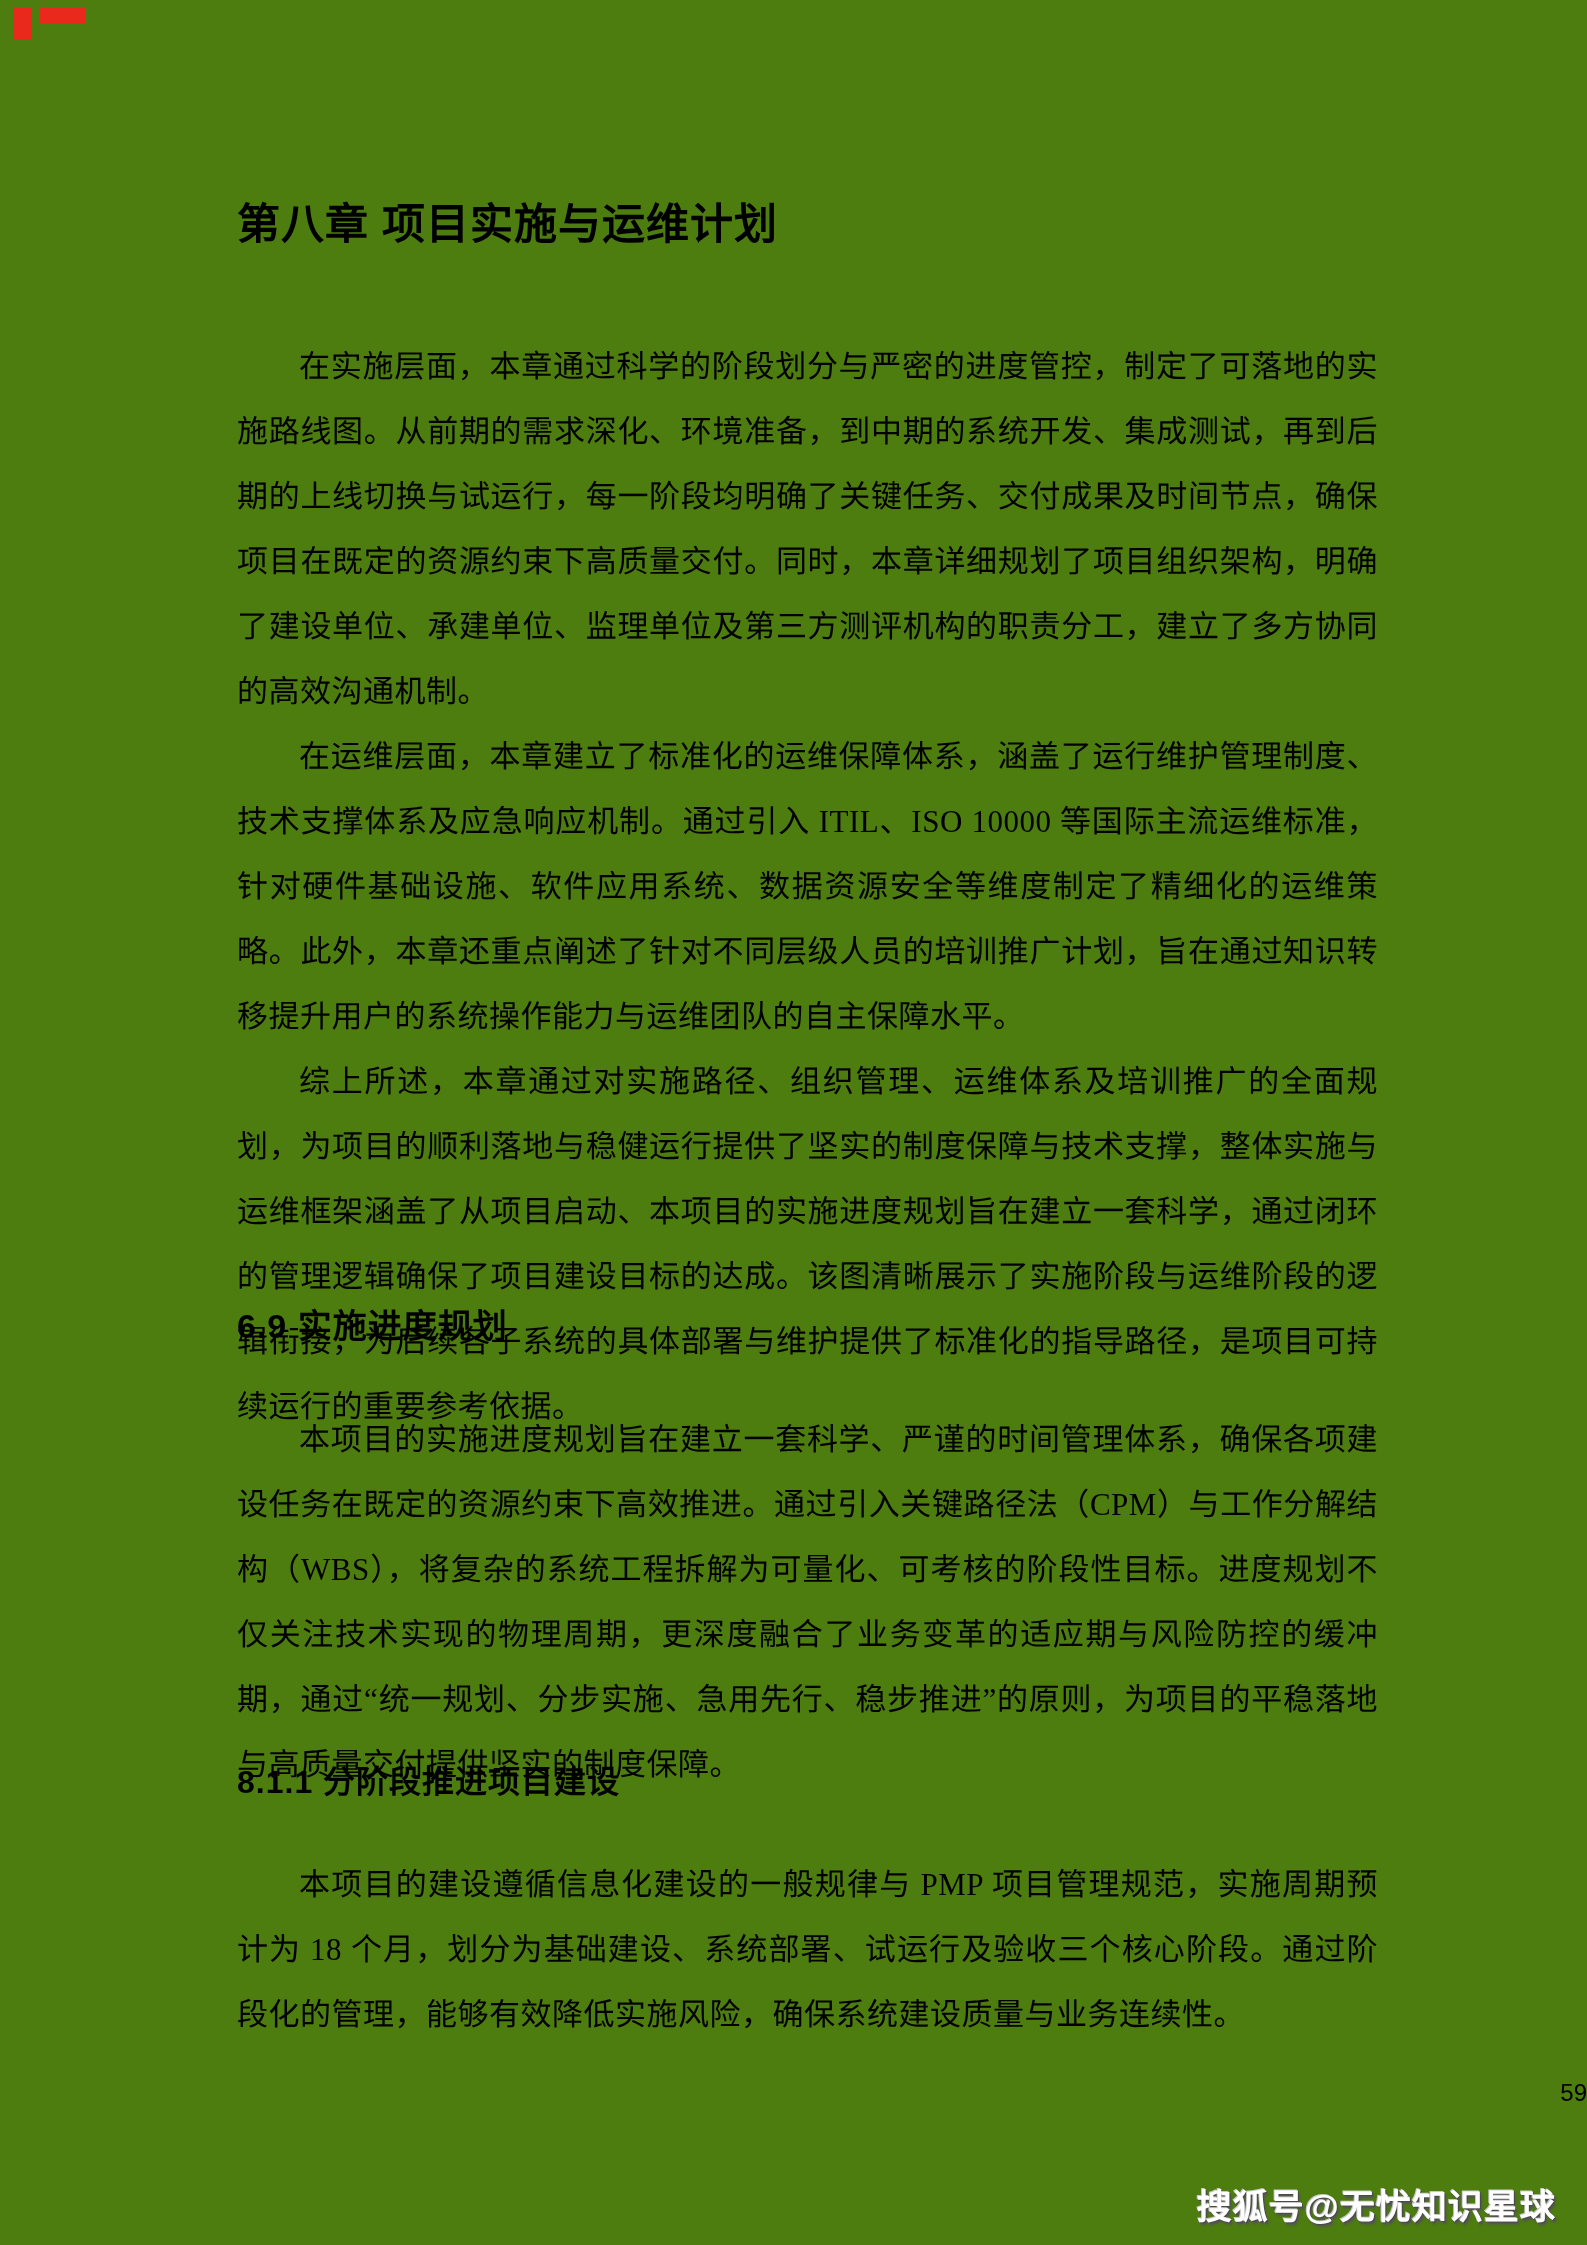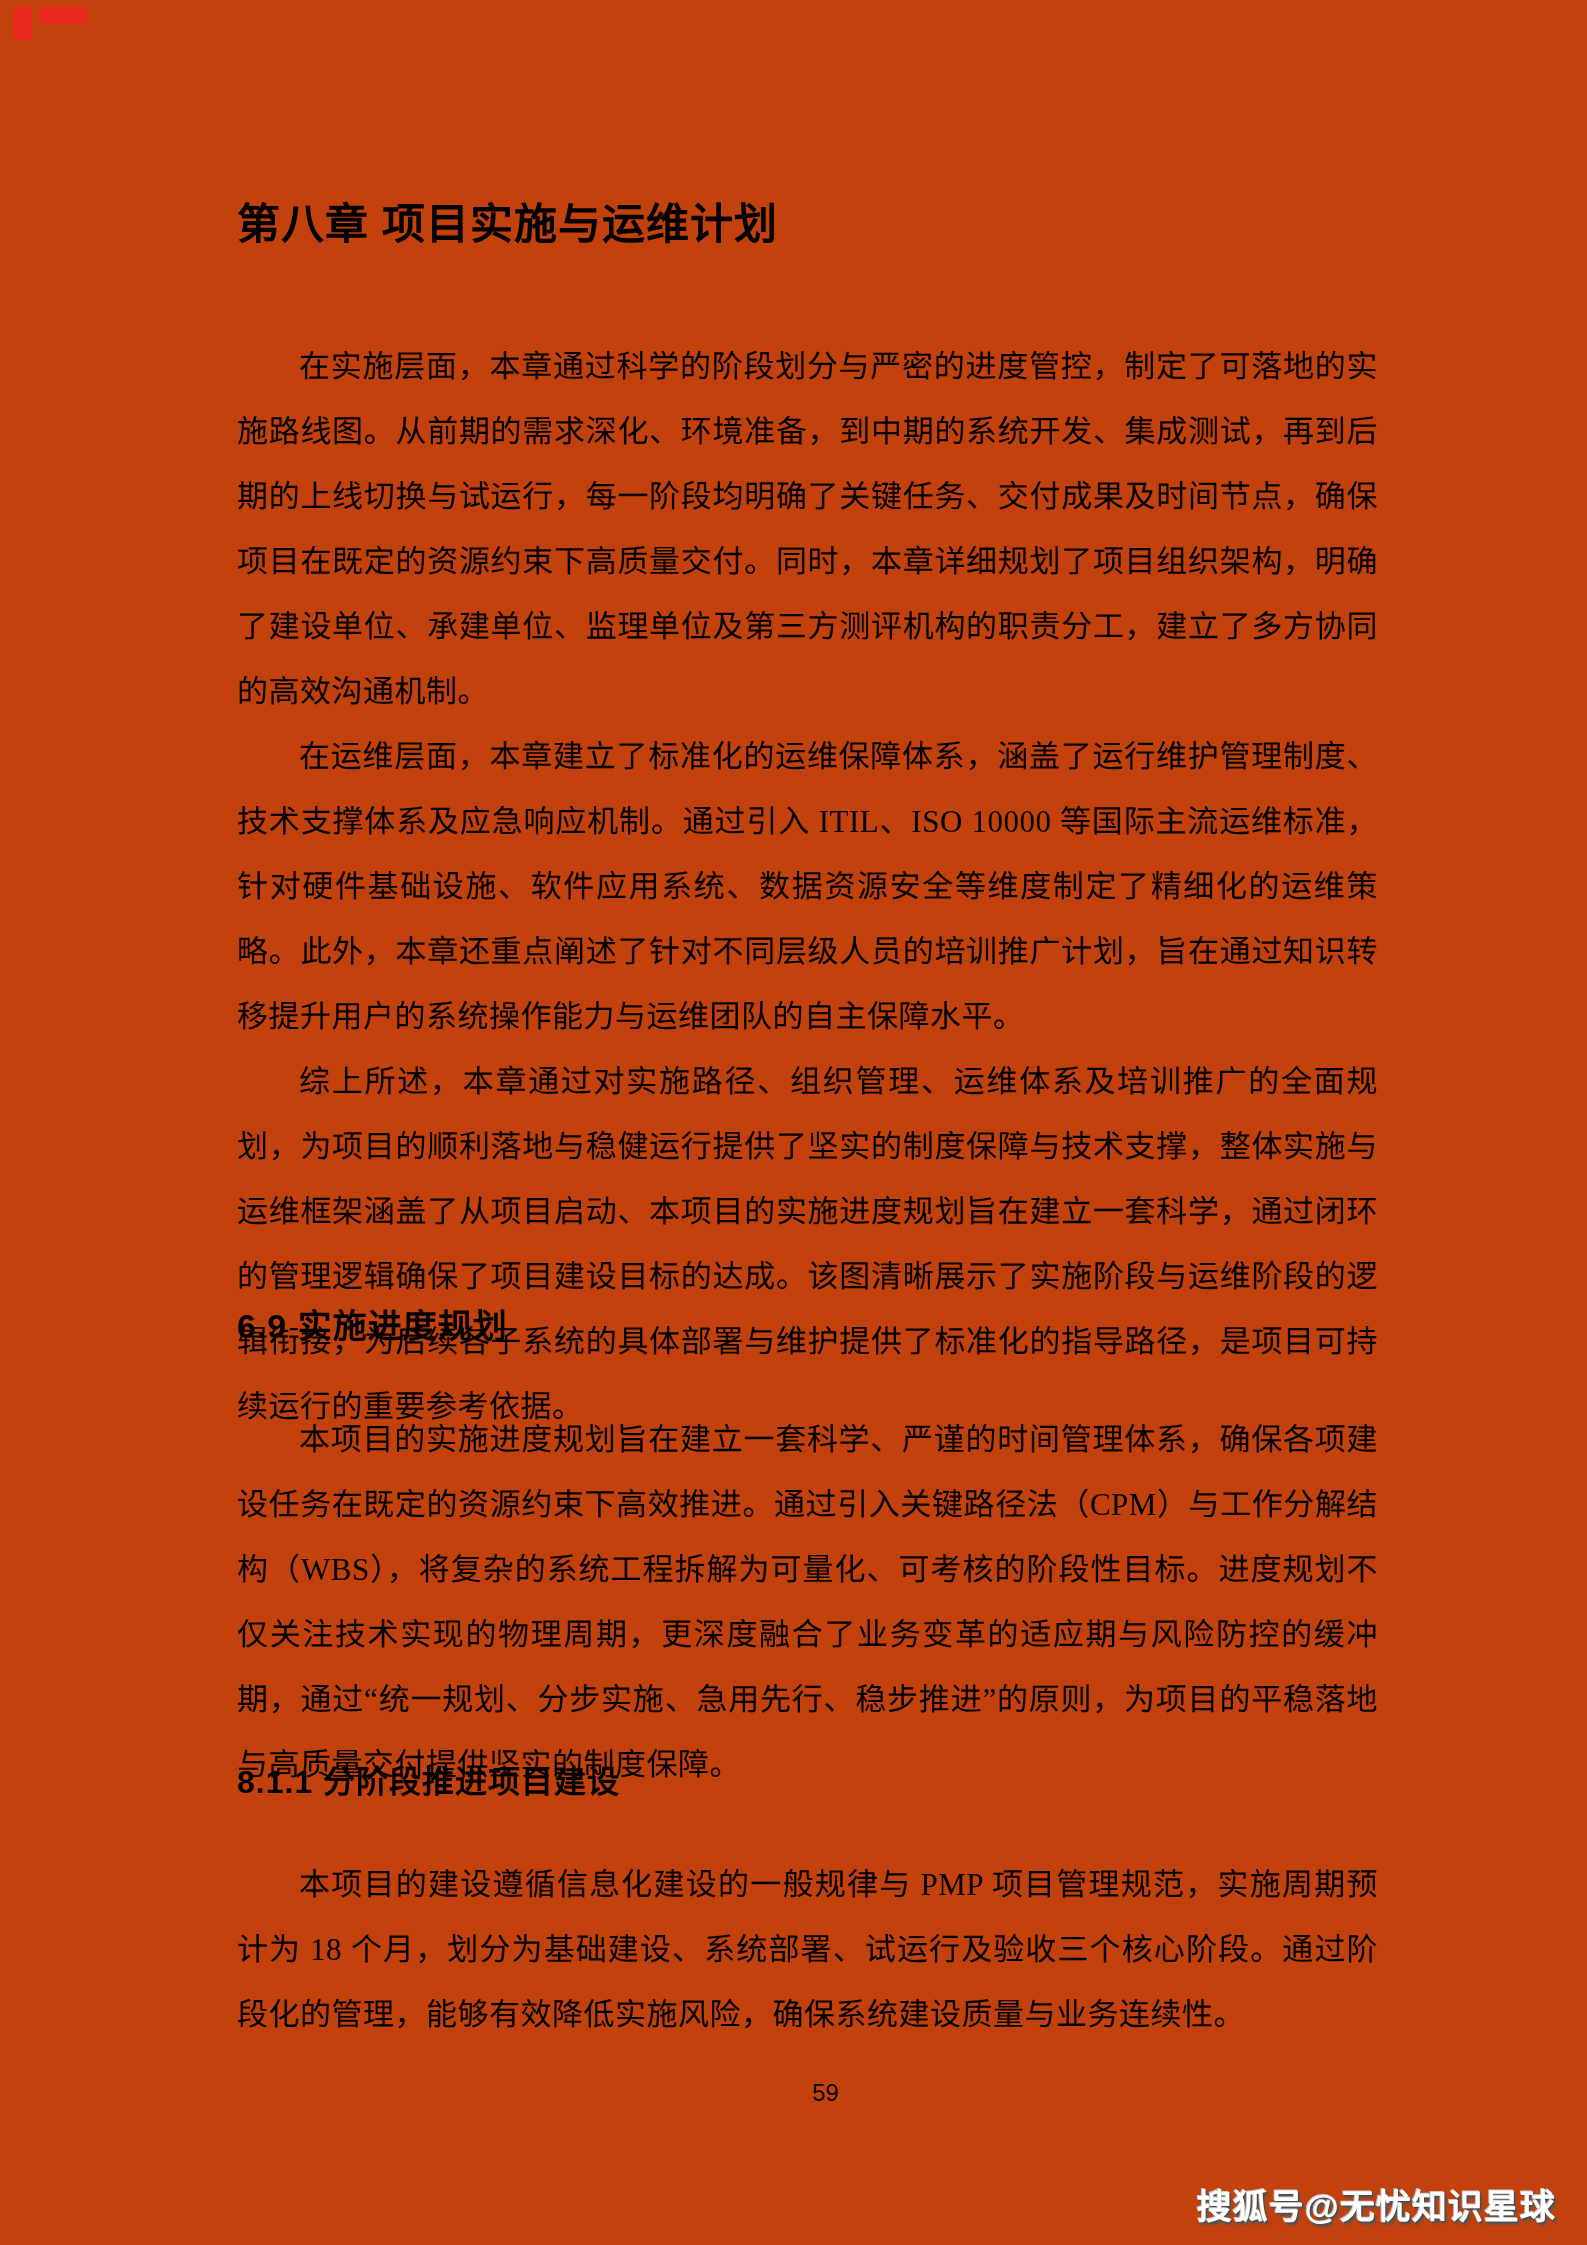--- a/index.html
+++ b/index.html
@@ -4,21 +4,21 @@
 <style>
   html, body {
     margin: 0;
     padding: 0;
     background: #ffffff;
   }
   .page {
     position: relative;
     width: 1587px;
     height: 2245px;
-    background: #c2410c;
+    background: #4d7c0f;
     color: #000000;
     overflow: hidden;
     font-family: "Liberation Serif", "DejaVu Serif", serif;
   }
   
   .mark { position: absolute; display: block; }
   .mark-v { left: 13px; top: 7px; width: 19px; height: 33px; }
   .mark-h { left: 40px; top: 7px; width: 46px; height: 17px; }
 
   .chapter-title {
@@ -62,21 +62,21 @@
     letter-spacing: 1px;
   }
   .h-8-1   { top: 1306px; font-size: 34px; line-height: 1.2; }
   .h-8-1-1 { top: 1763px; font-size: 32px; line-height: 1.2; }
 
   .page-number {
     position: absolute;
     top: 2080px;
     left: 64px;
     right: 0;
-    text-align: center;
+    text-align: right;
     font-family: "Liberation Sans", "DejaVu Sans", sans-serif;
     font-size: 24px;
     line-height: 1.1;
   }
 
   .watermark {
     position: absolute;
     top: 2188px;
     right: 31px;
     margin: 0;

